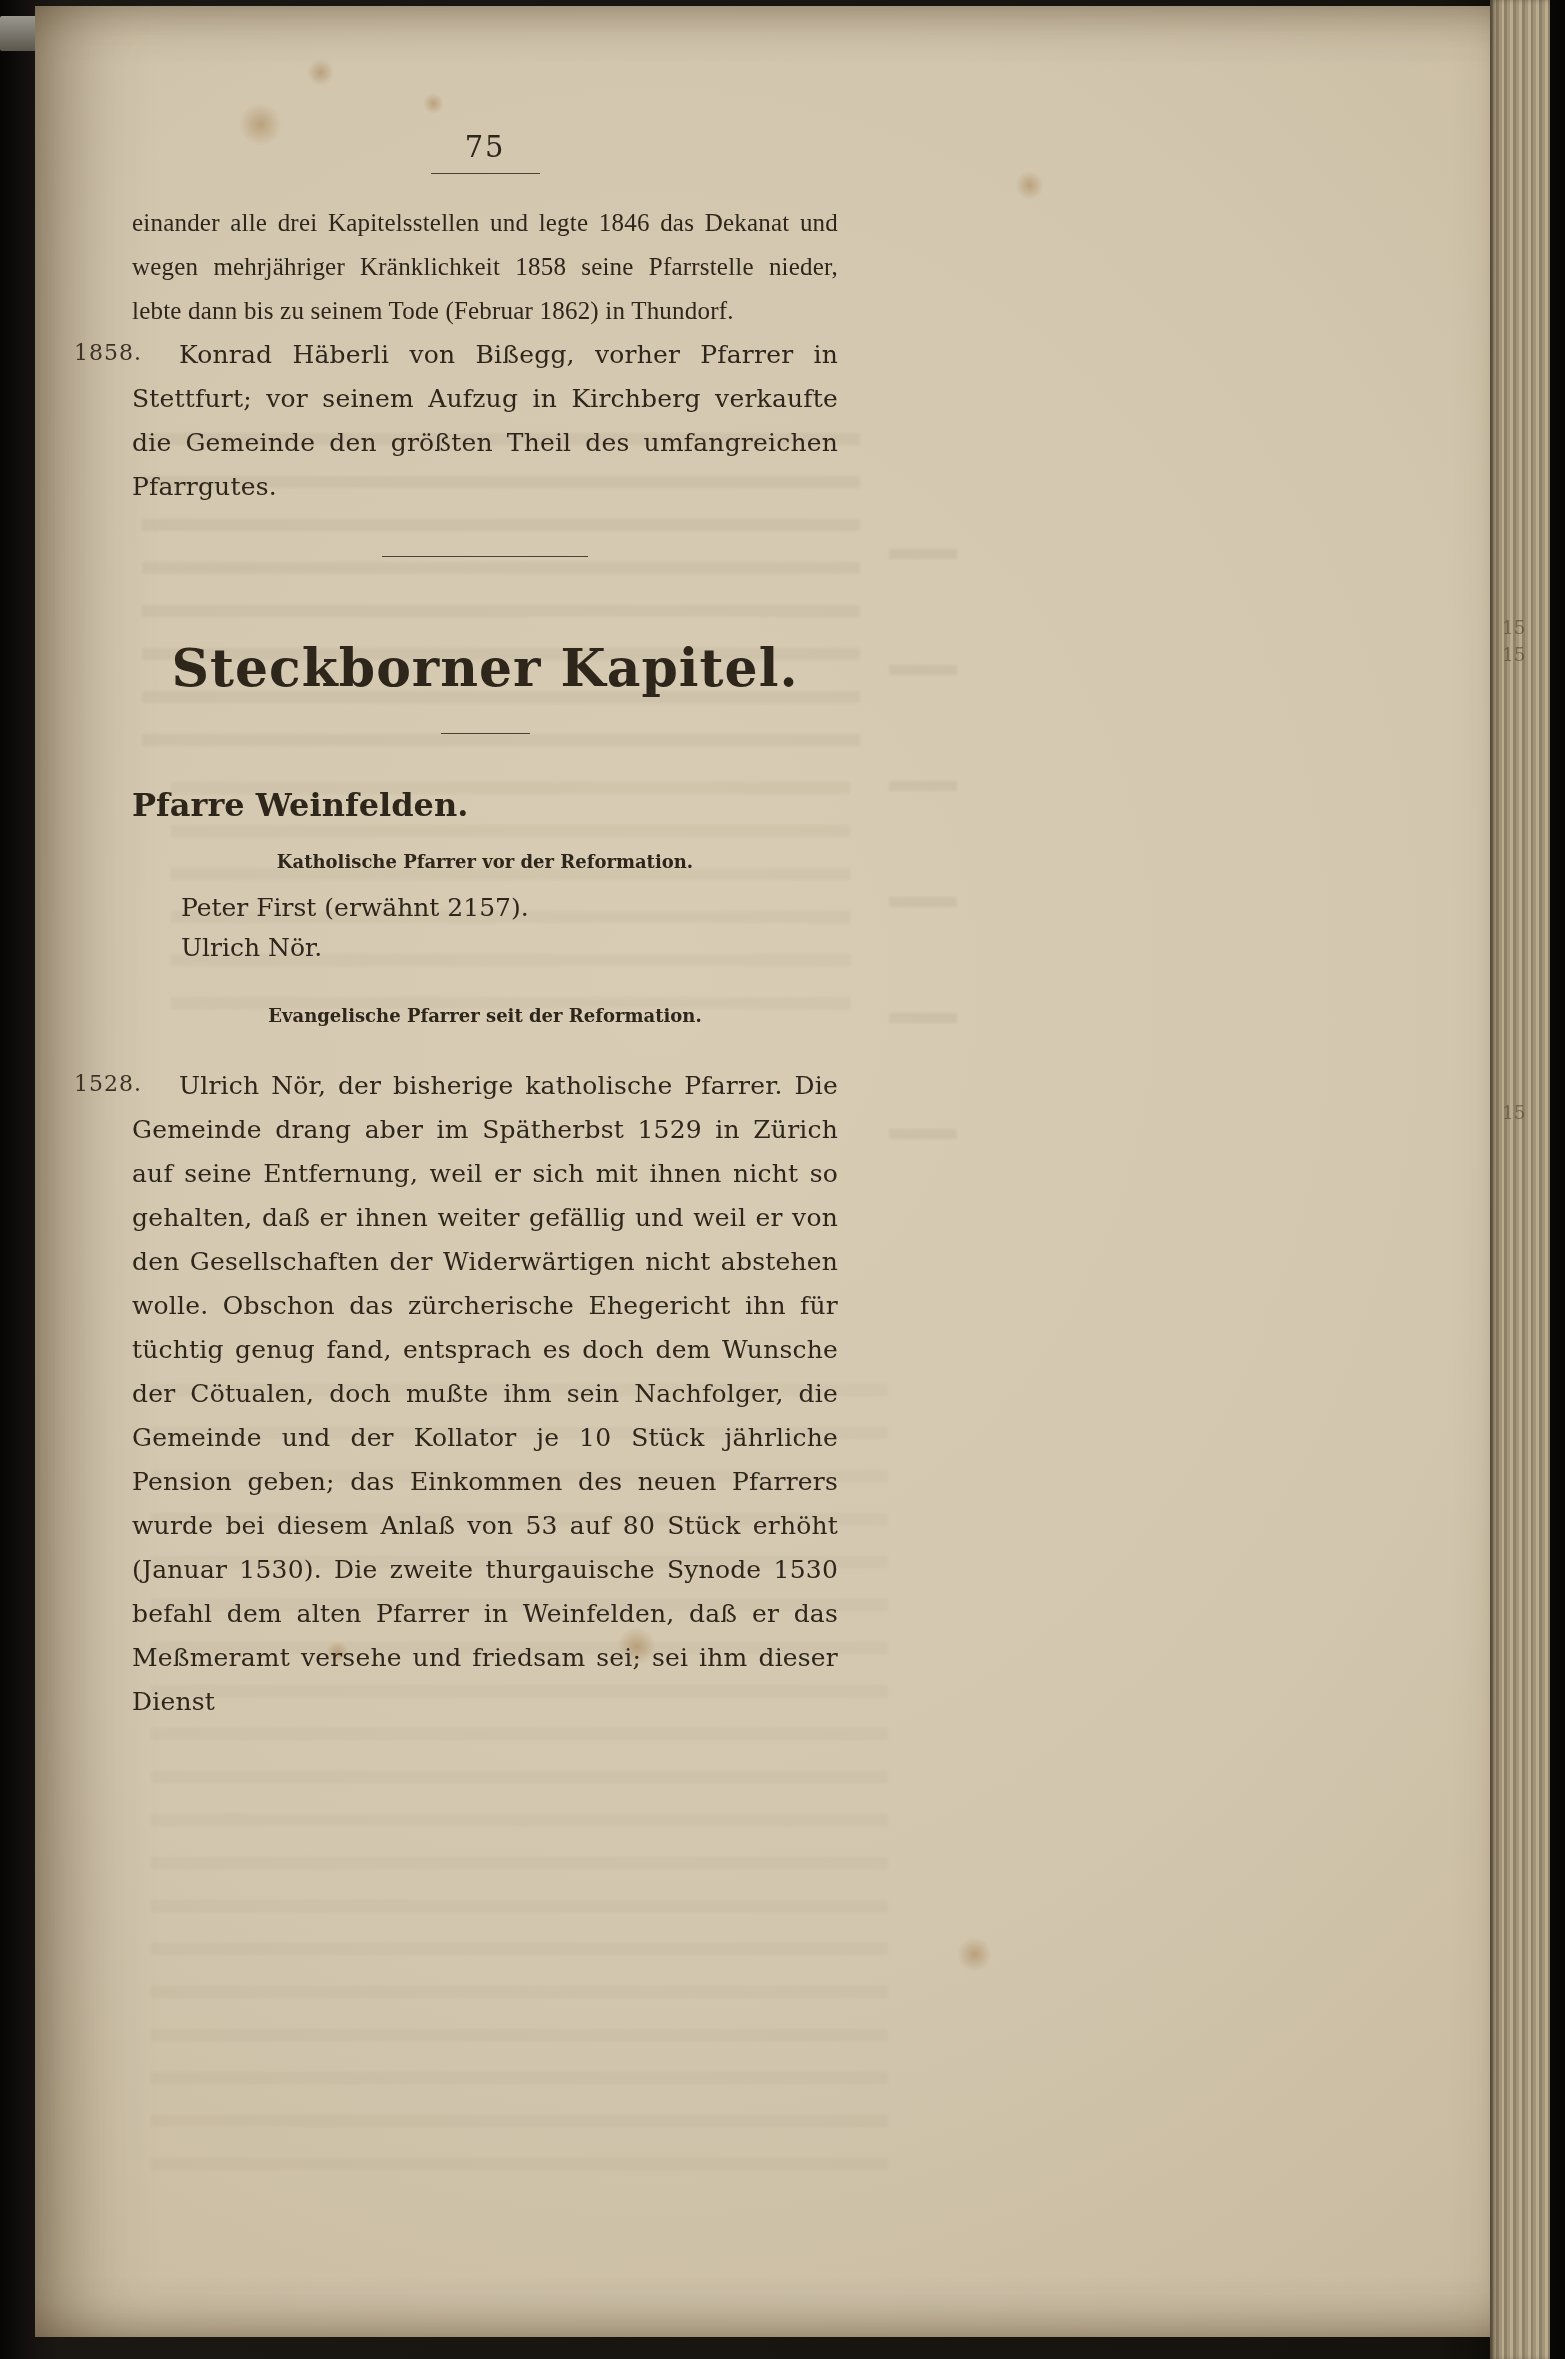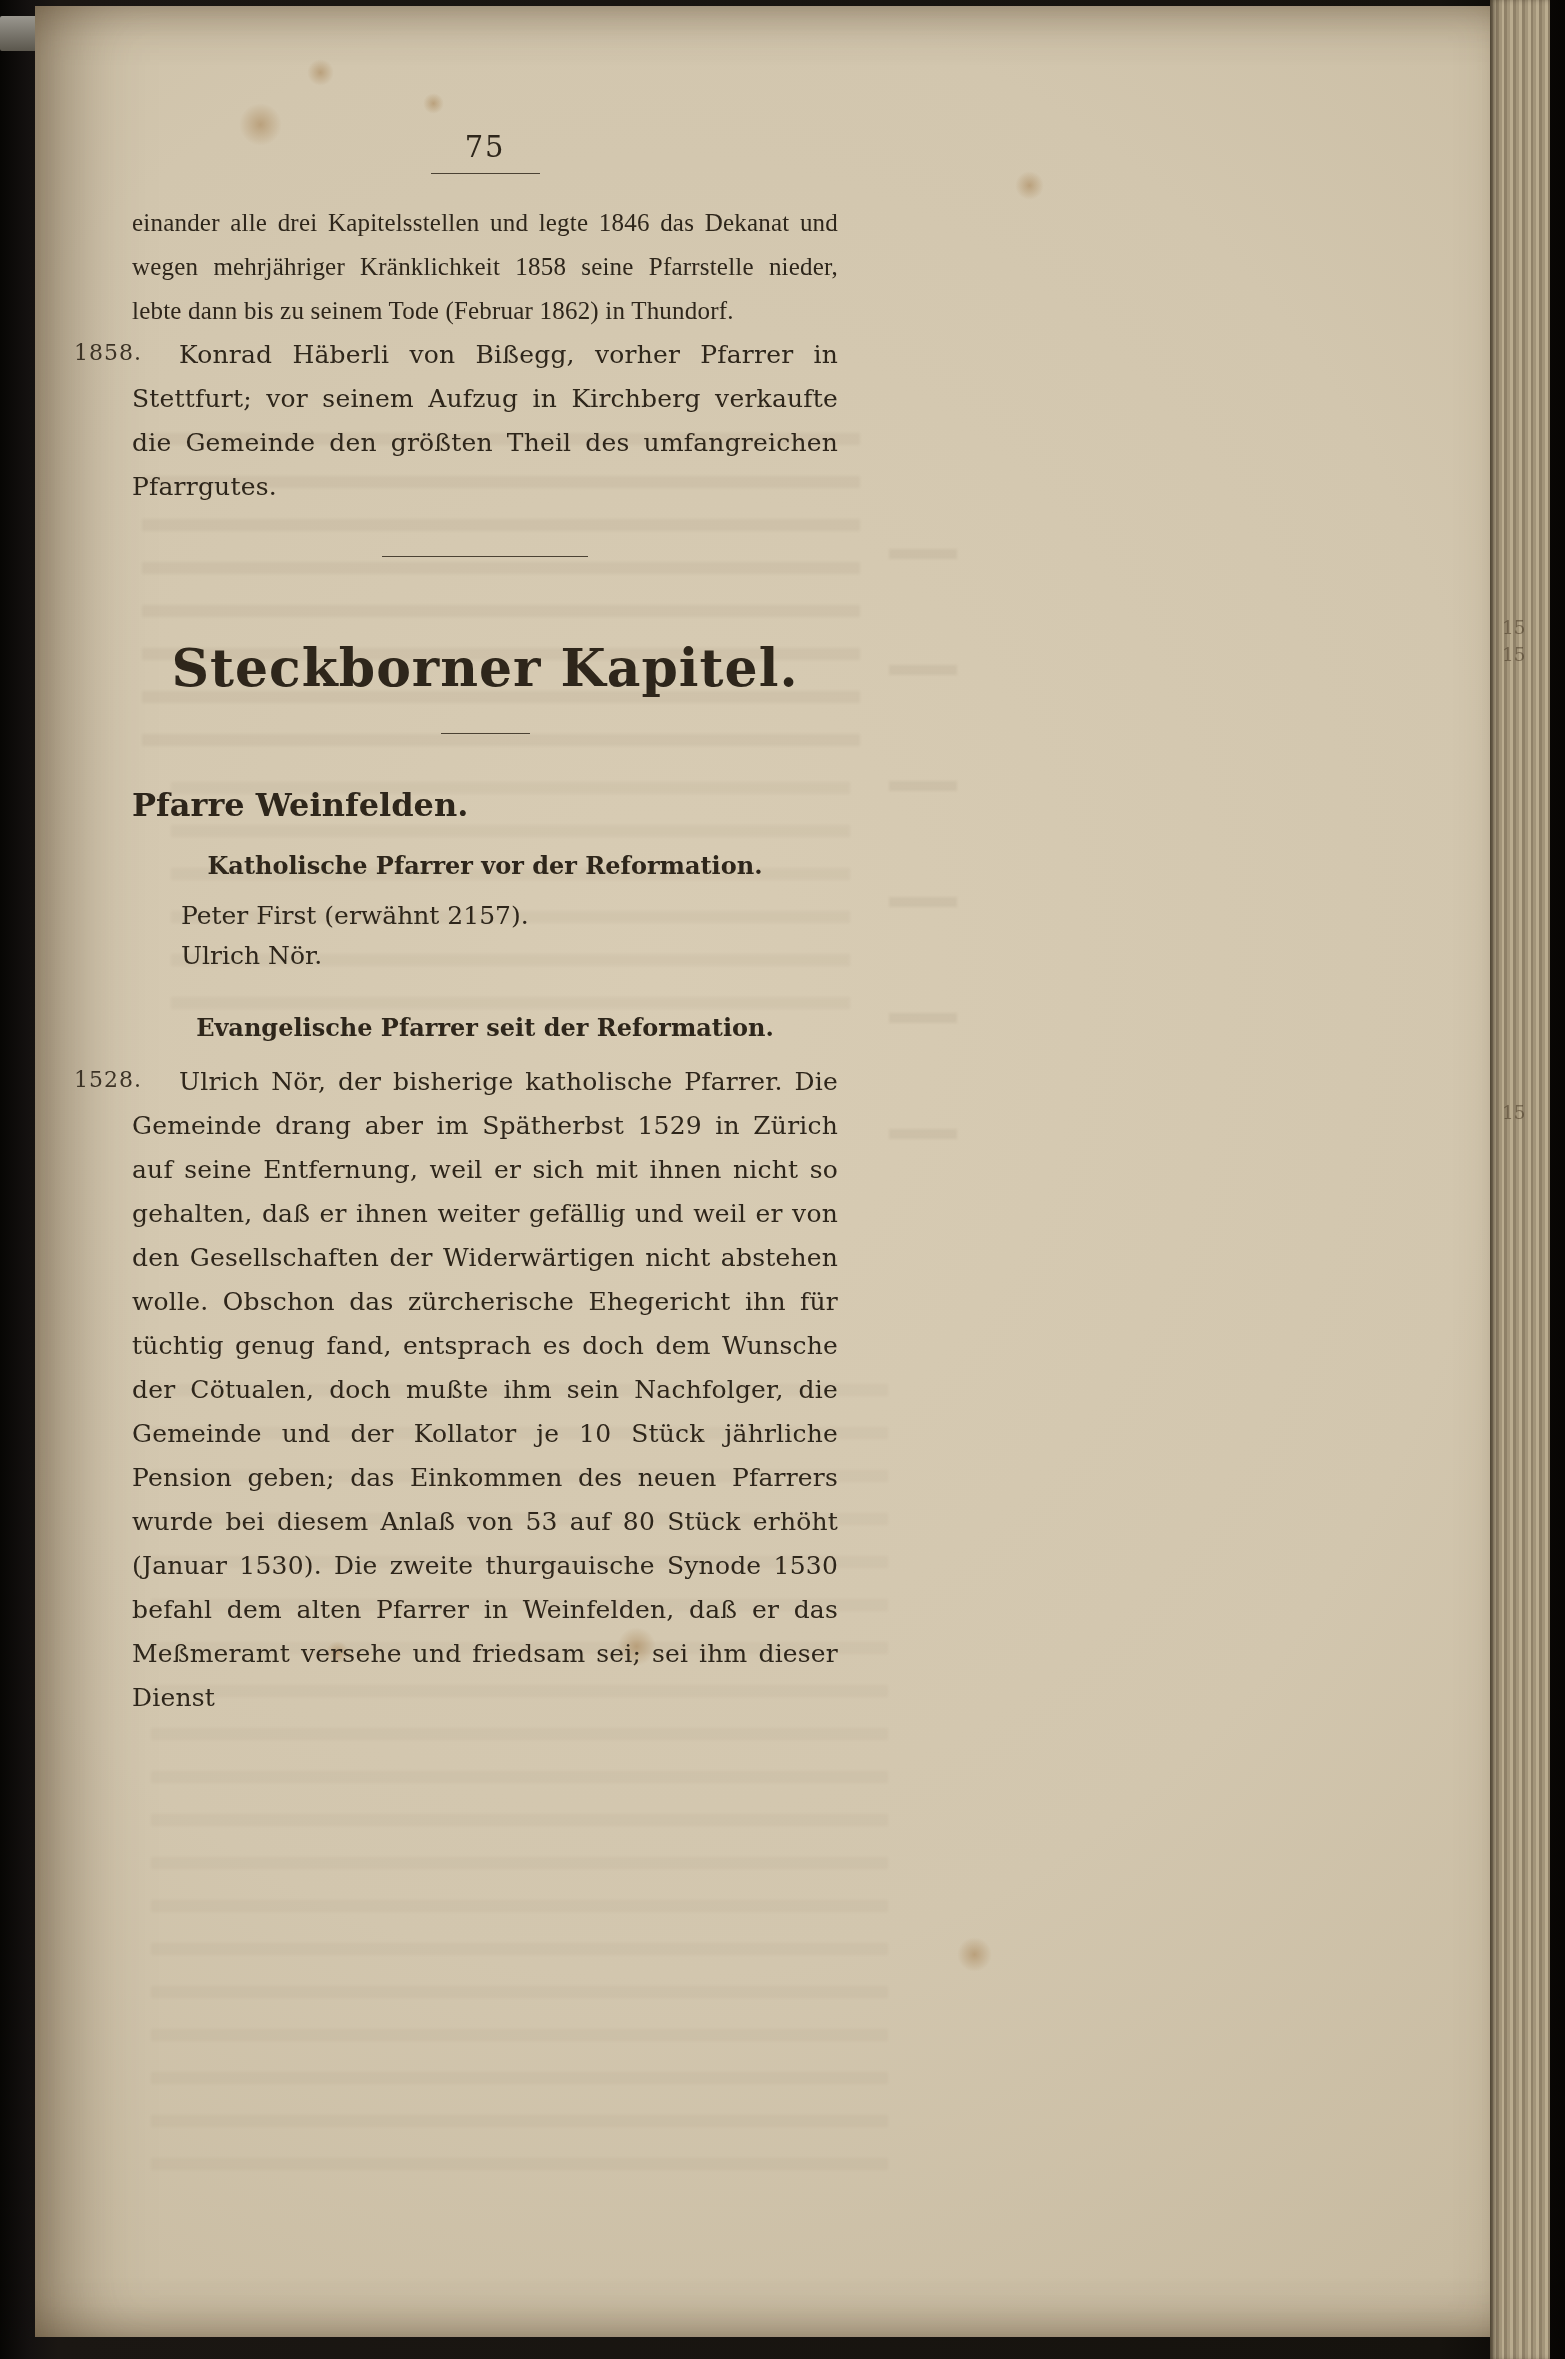--- a/index.html
+++ b/index.html
@@ -32,24 +32,24 @@
   .para{margin:0;font-size:25px;line-height:44px;text-align:justify;letter-spacing:0.2px;}
   .p1{margin-top:27px;font-family:Liberation Serif, serif;}
   .entry{position:relative;}
   .entry .para{text-indent:47px;}
   .year{position:absolute;left:-58px;top:6.8px;font-size:22px;letter-spacing:1px;color:#3c3326;}
   .divider{border:0;border-top:1.9px solid #4b4234;margin:47px auto 0;}
   .div-long{width:206px;}
   .div-short{width:89px;margin-top:35px;}
   .chapter-title{margin:80px 0 8px;text-align:center;font-size:52px;font-weight:700;letter-spacing:1px;}
   .parish{margin:52px 0 0;text-align:left;font-size:32px;font-weight:700;}
-  .subhead{margin:27px 0 0;text-align:center;font-size:24px;font-weight:700;}
+  .subhead{margin:27px 0 0;text-align:center;font-size:18px;font-weight:700;}
   .pastors{margin:15.5px 0 0;padding:0 0 0 49px;list-style:none;font-size:25px;line-height:40px;}
   .evang{margin-top:37px;}
-  .entry-main{margin-top:18px;}
+  .entry-main{margin-top:38px;}
   
   .bleed{position:absolute;opacity:.08;filter:blur(1.6px);
     background:repeating-linear-gradient(180deg,rgba(84,62,36,.7) 0 11.6px,rgba(84,62,36,0) 11.6px 43px);}
   .b1{left:107px;top:427px;width:718px;height:330px;}
   .b2{left:136px;top:776px;width:679px;height:252px;opacity:.06;}
   .b3{left:854px;top:543px;width:68px;height:621px;opacity:.10;
       background:repeating-linear-gradient(180deg,rgba(84,62,36,.7) 0 9.7px,rgba(84,62,36,0) 9.7px 116px);}
   .b4{left:116px;top:1378px;width:737px;height:796px;opacity:.05;}
   .spot{position:absolute;border-radius:50%;
     background:radial-gradient(circle,rgba(150,105,50,.4) 0%,rgba(150,105,50,0) 70%);}

